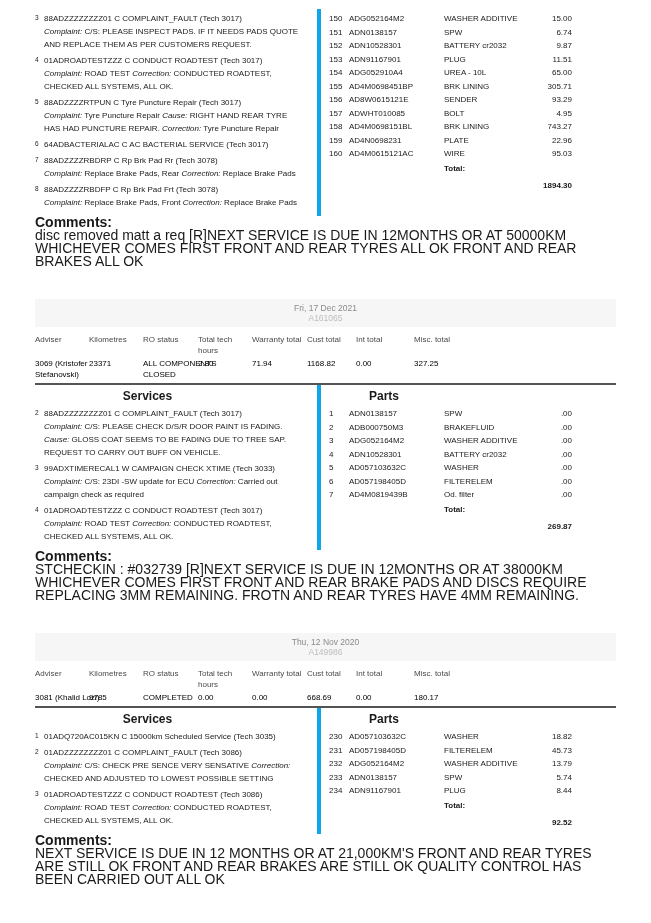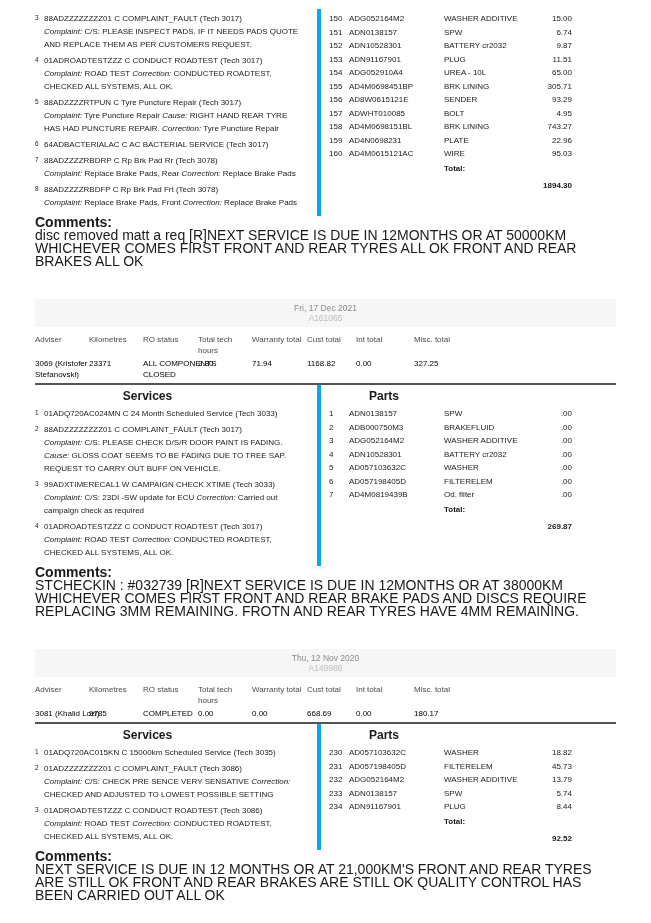--- a/index.html
+++ b/index.html
@@ -165,21 +165,20 @@
             <div class="icell c5">1168.82</div>
             <div class="icell c6">0.00</div>
             <div class="icell c7">327.25</div>
           </div>
     </div>
     <div class="info-rule"></div>
     <div class="cols">
       <div class="col-services">
         <div class="col-head">Services</div>
         <div>
-              <div class="svc-item"><span class="svc-num">1</span><span class="svc-title">01ADQ720AC024MN C 24 Month Scheduled Service</span><span class="svc-tech"> (Tech 3033)</span></div>
               <div class="svc-item"><span class="svc-num">2</span><span class="svc-title">88ADZZZZZZZZ01 C COMPLAINT_FAULT</span><span class="svc-tech"> (Tech 3017)</span><div class="svc-detail"><i class="dl">Complaint:</i><span> C/S: PLEASE CHECK D/S/R DOOR PAINT IS FADING.  </span><i class="dl">Cause:</i><span> GLOSS COAT SEEMS TO BE FADING DUE TO TREE SAP. REQUEST TO CARRY OUT BUFF ON VEHICLE.</span></div></div>
               <div class="svc-item"><span class="svc-num">3</span><span class="svc-title">99ADXTIMERECAL1 W CAMPAIGN CHECK XTIME</span><span class="svc-tech"> (Tech 3033)</span><div class="svc-detail"><i class="dl">Complaint:</i><span> C/S: 23DI -SW update for ECU  </span><i class="dl">Correction:</i><span> Carried out campaign check as required</span></div></div>
               <div class="svc-item"><span class="svc-num">4</span><span class="svc-title">01ADROADTESTZZZ C CONDUCT ROADTEST</span><span class="svc-tech"> (Tech 3017)</span><div class="svc-detail"><i class="dl">Complaint:</i><span> ROAD TEST  </span><i class="dl">Correction:</i><span> CONDUCTED ROADTEST, CHECKED ALL SYSTEMS, ALL OK.</span></div></div>
             </div>
       </div>
       <div class="col-parts">
         <div class="col-head">Parts</div>
         <div class="parts-grid">
               <div class="pnum">1</div>
               <div class="pcode">ADN0138157</div>

